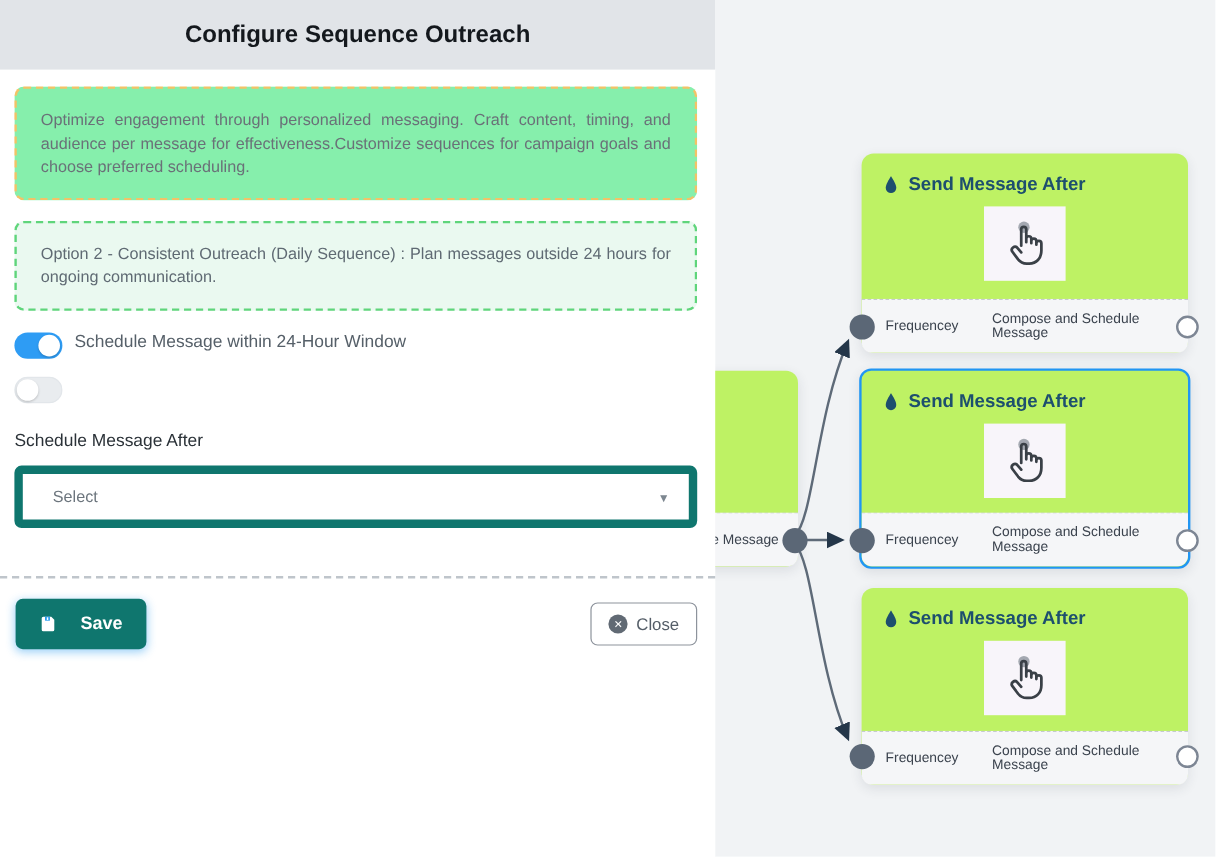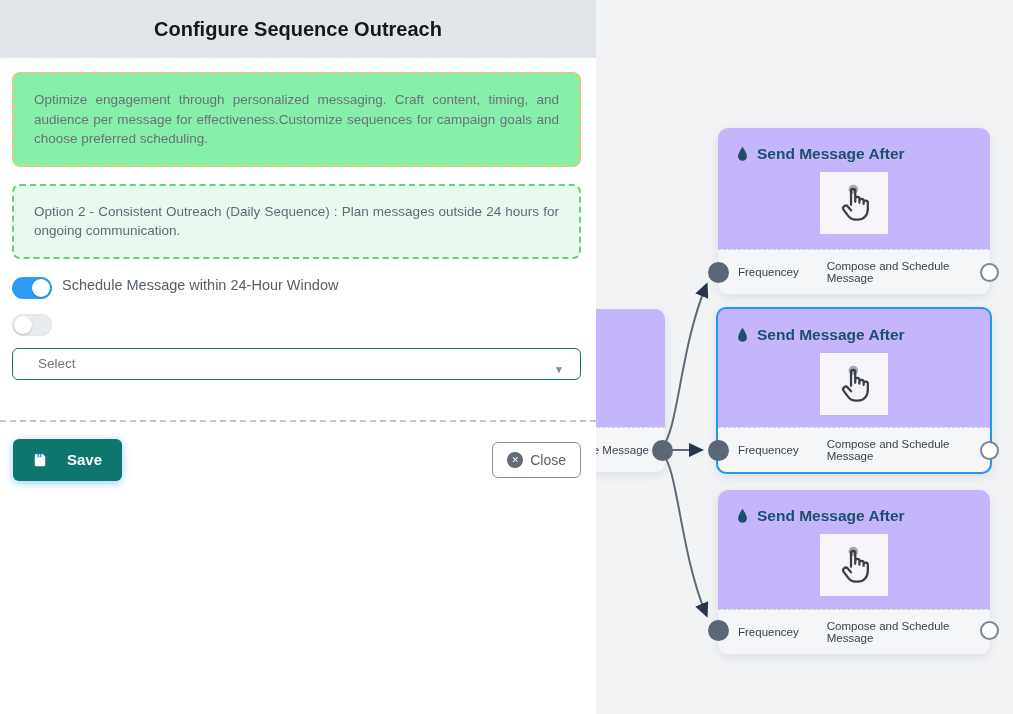--- a/index.html
+++ b/index.html
@@ -3,21 +3,21 @@
 <meta charset="utf-8">
 <style>
   * { margin:0; padding:0; box-sizing:border-box; }
   html,body { width:1013px; height:714px; background:#ffffff; overflow:hidden;
               font-family:"Liberation Sans", sans-serif; }
   .stage { position:relative; width:1013px; height:714px; }
 
   
   .flow-bg { position:absolute; left:596px; top:0; width:417px; height:714px;
              background:#f1f3f5; }
-  .node-card { position:absolute; width:272px; background:#c4b5fd; border-radius:10px;
+  .node-card { position:absolute; width:272px; background:#bef264; border-radius:10px;
                box-shadow:0 3px 10px rgba(40,50,70,.10); z-index:2; }
   .node-card.selected { border:2px solid #2196f3; }
   .node-title { display:flex; align-items:center; gap:8px; padding:17px 0 0 18px;
                 color:#1d4f6e; font-size:15.5px; font-weight:bold; }
   .hand-box { width:68px; height:62px; margin:9px auto 0 auto; background:#f8f5fa;
               display:flex; align-items:center; justify-content:center; }
   .node-footer { position:absolute; left:0; right:0; bottom:0; height:45px;
                  background:#f5f6f8; border-top:1px dashed #c6cad0;
                  border-radius:0 0 9px 9px; display:flex; align-items:center;
                  justify-content:space-between; padding:0 15px 0 20px;
@@ -55,21 +55,21 @@
   .toggle.off { background:#e9ecef; box-shadow:inset 0 0 0 1px #e2e6ea; }
   .toggle .knob { position:absolute; top:2px; width:18px; height:18px;
                   border-radius:50%; background:#fff;
                   box-shadow:0 1px 2px rgba(0,0,0,.2); }
   .toggle.on .knob { right:2px; }
   .toggle.off .knob { left:2px; }
   .toggle-label-on { font-size:14.5px; color:#566069; }
   .toggle-label-off { font-size:14.5px; color:#80898f; }
 
   .field-label { margin-top:24px; font-size:14.5px; color:#2b3238; }
-  .select-box { margin-top:12px; height:32px; border:1px solid #0f766e;
+  .select-box { margin-top:12px; height:52px; border:7px solid #0f766e;
                 border-radius:6px; position:relative; display:flex;
                 align-items:center; padding-left:25px; background:#fff;
                 cursor:pointer; }
   .select-value { font-size:13.5px; color:#6c757d; }
   .select-caret { position:absolute; right:16px; top:15px; font-size:10px;
                   color:#7d8790; }
 
   .footer-divider { margin-top:40px; border-top:2px dashed #bfc5cb; margin-left:-12px;
                     margin-right:-15px; }
   .btn-row { margin-top:17px; display:flex; align-items:center;
@@ -190,20 +190,21 @@
         </div>
         <span class="toggle-label-on">Schedule Message within 24-Hour Window</span>
       </div>
 
       <div class="toggle-row second">
         <div class="toggle off">
           <div class="knob"></div>
         </div>
       </div>
 
+      <div class="field-label">Schedule Message After</div>
 
       <div class="select-box">
         <span class="select-value">Select</span>
         <span class="select-caret">▼</span>
       </div>
 
       <div class="footer-divider"></div>
 
       <div class="btn-row">
         <button class="btn-save">

